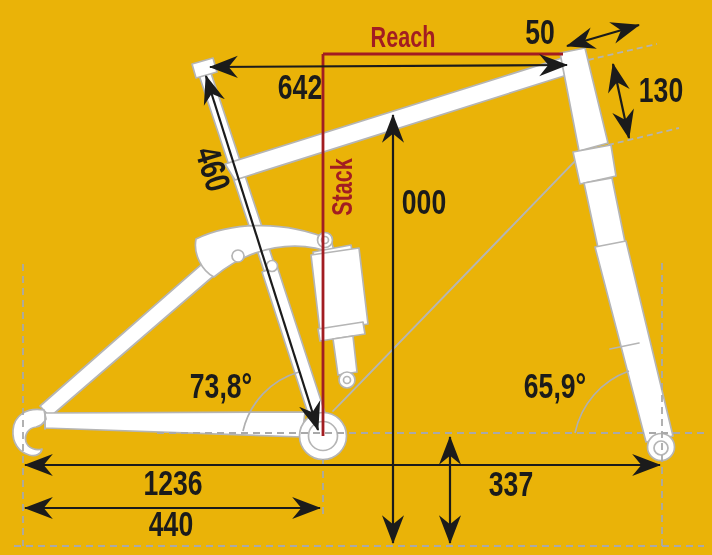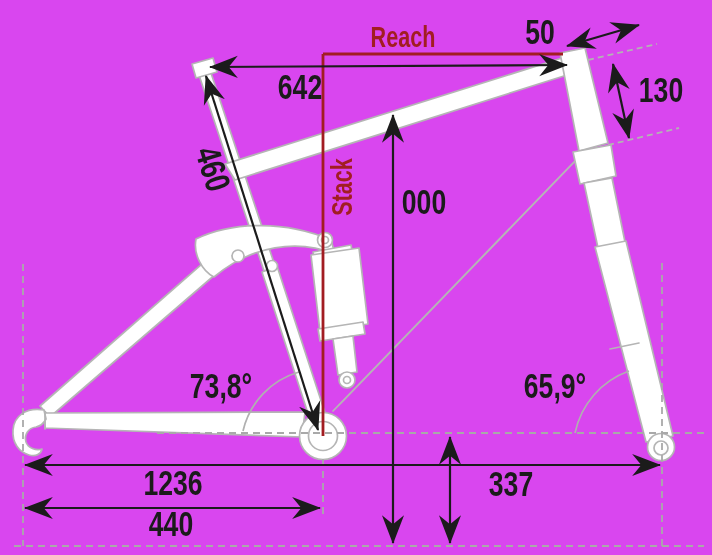--- a/index.html
+++ b/index.html
@@ -1,16 +1,16 @@
 <!DOCTYPE html>
 <html><head>
 <meta charset="utf-8">
 <style>
   html,body{margin:0;padding:0;background:#ffffff;}
-  .stage{position:relative;width:712px;height:555px;background:#d946ef;overflow:hidden;}
+  .stage{position:relative;width:712px;height:555px;background:#eab308;overflow:hidden;}
   svg{display:block;}
   .frame{stroke:#b5b5b5;stroke-width:1.7;fill:#ffffff;stroke-linejoin:round;stroke-linecap:round;}
   .frameline{stroke:#b5b5b5;stroke-width:1.7;fill:none;stroke-linecap:round;}
   .arc{stroke:#b0b0b0;stroke-width:1.7;fill:none;}
   .dash{stroke:#a9a9a9;stroke-width:1.8;fill:none;stroke-dasharray:7 5;}
   .dash2{stroke:#b3b3b3;stroke-width:1.8;fill:none;stroke-dasharray:6 4;}
   .red{stroke:#a21d22;stroke-width:2.8;fill:none;}
   .dim{stroke:#1b1b1b;stroke-width:2.2;fill:none;}
   text.num{font-family:"Liberation Sans",sans-serif;font-weight:700;font-size:35px;fill:#1b1b1b;}
   text.redlab{font-family:"Liberation Sans",sans-serif;font-weight:700;font-size:30px;fill:#a21d22;}

